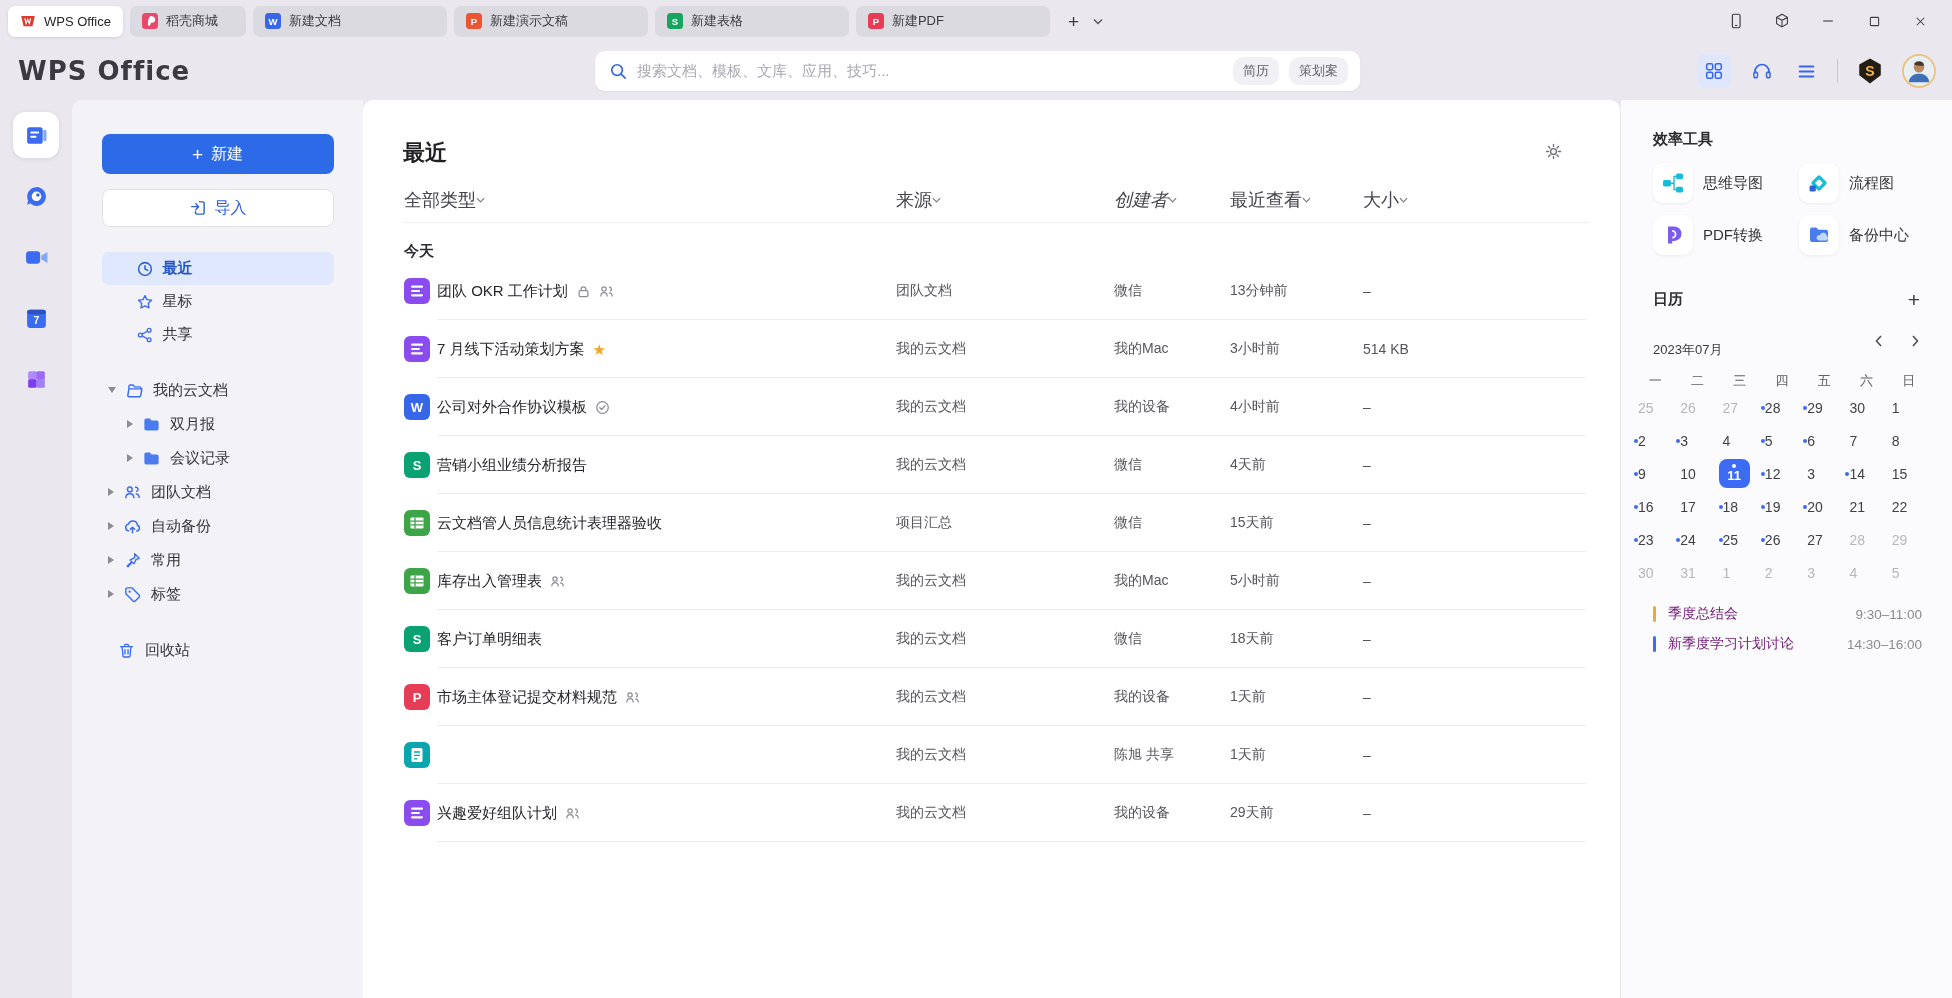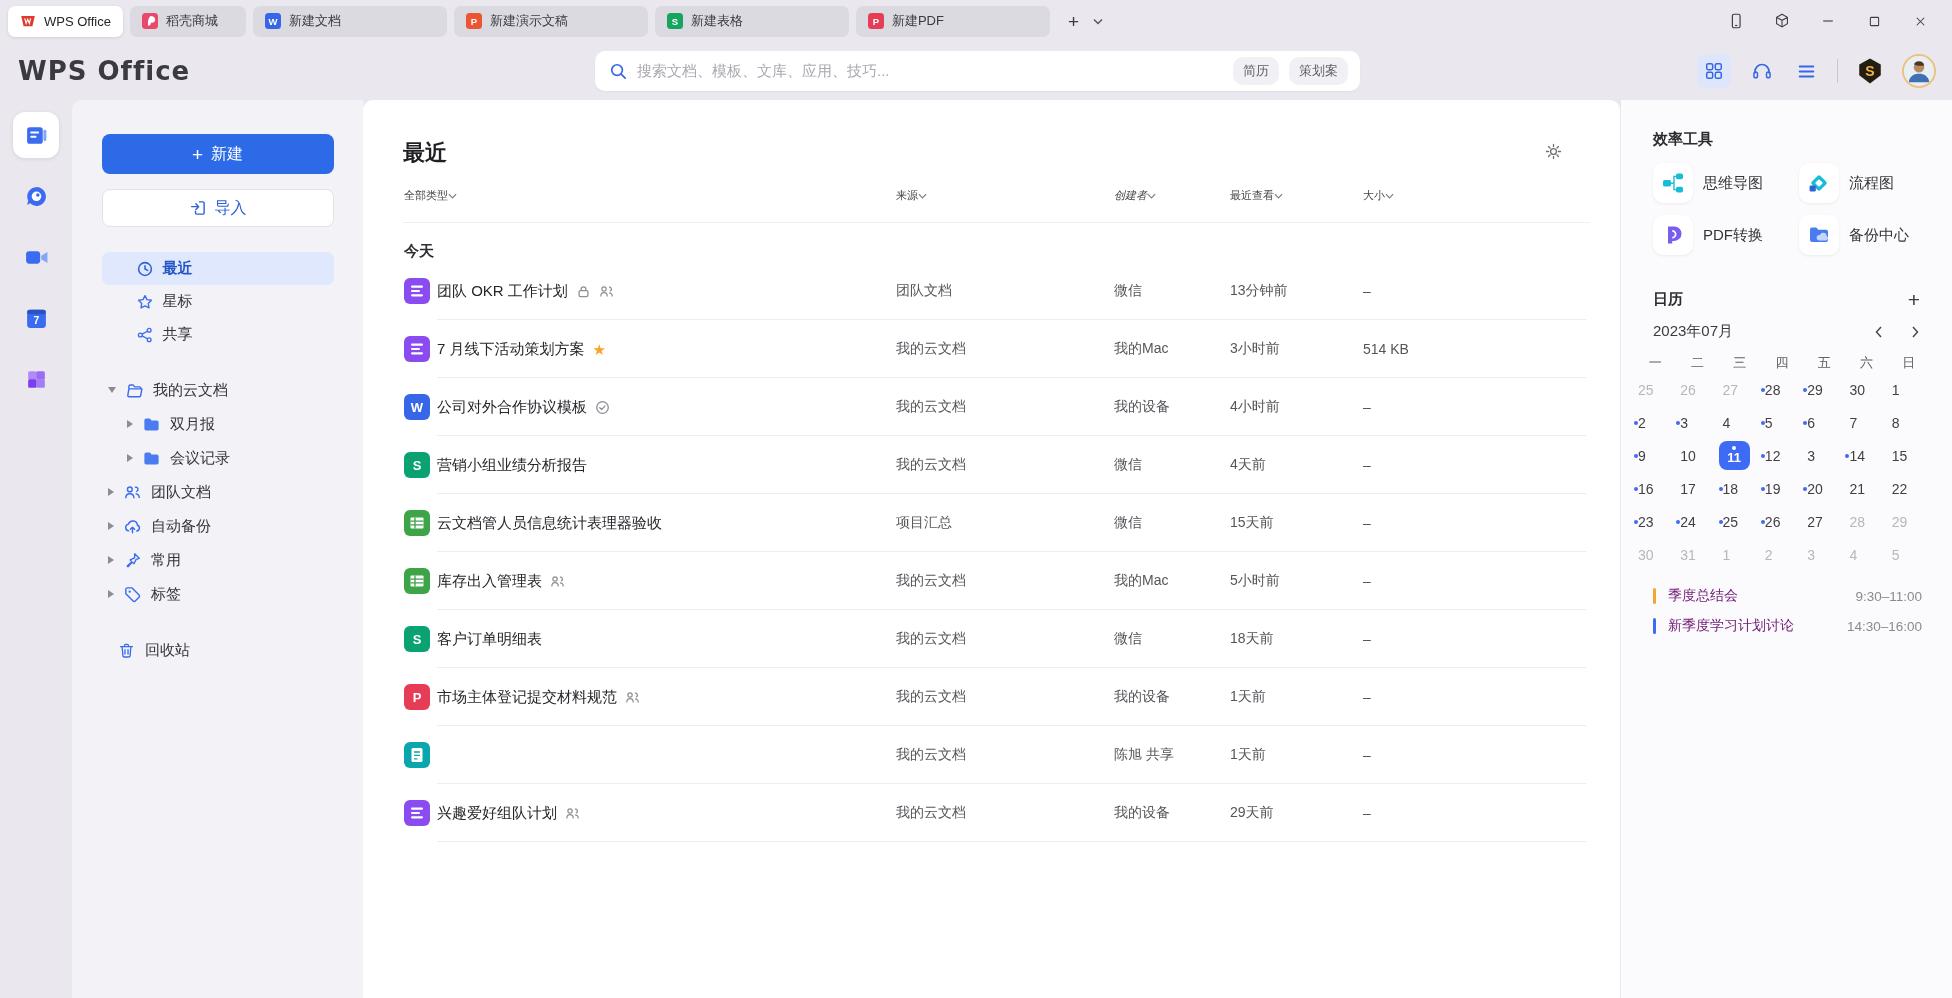--- a/index.html
+++ b/index.html
@@ -63,21 +63,21 @@
   .tree-row.lvl1 .caret { margin-left:55px; }
   .tree-row svg { width:19px; height:19px; margin-right:9px; flex:0 0 auto; }
   .trash-row { margin-top:22px; }
   .trash-row .caret { border:none; }
 
   
   .main { flex:1; background:#fff; border-radius:10px 10px 0 0; position:relative; min-width:0; }
   .main-title { position:absolute; left:40px; top:38px; font-size:22px; font-weight:bold; color:#1f1f24; }
   .gearbtn { position:absolute; right:56px; top:40px; width:22px; height:22px; display:flex; align-items:center; justify-content:center; }
   .filters { position:absolute; left:0; top:88px; right:0; height:20px; }
-  .f-item { position:absolute; display:flex; align-items:center; gap:0; font-size:11px; color:#45454b; white-space:nowrap;justify-content:space-between; }
+  .f-item { position:absolute; display:flex; align-items:center; gap:0; font-size:18px; color:#45454b; white-space:nowrap;justify-content:space-between; }
   .filters-divider { position:absolute; left:40px; right:30px; top:122px; height:1px; background:#efeff2; }
   .group-label { position:absolute; left:41px; top:142px; font-size:15px; font-weight:bold; color:#2e2e33; }
   .rows { position:absolute; left:0; right:0; top:162px; }
   .frow { position:relative; height:58px; }
   .frow .fdivider { position:absolute; left:74px; right:34px; bottom:0; height:1px; background:#ededf0; }
   .ficon { position:absolute; left:41px; top:16px; width:26px; height:26px; }
   .ficon svg { width:26px; height:26px; }
   .fname { position:absolute; left:74px; top:0; height:58px; display:flex; align-items:center; gap:8px; font-size:15px; color:#26262b; max-width:440px; white-space:nowrap; }
   .fbadge { display:inline-flex; align-items:center; }
   .fbadge svg { width:15px; height:15px; }
@@ -93,21 +93,21 @@
   .rp-title { margin:30px 0 0 32px; font-size:15px; font-weight:bold; color:#2b2b30; }
   .tools { margin:14px 0 0 32px; display:grid; grid-template-columns:146px auto; row-gap:12px; }
   .tool { display:flex; align-items:center; gap:10px; }
   .tool .tile { width:40px; height:40px; background:#fff; border-radius:10px; box-shadow:0 1px 3px rgba(50,50,80,.08); display:flex; align-items:center; justify-content:center; }
   .tool .tile svg { width:22px; height:22px; }
   .tool .tlabel { font-size:15px; color:#333338; white-space:nowrap; }
   .cal-head { margin:34px 32px 0 32px; display:flex; align-items:center; justify-content:space-between; }
   .cal-head .ctitle { font-size:15px; font-weight:bold; color:#2b2b30; }
   .cal-add { font-size:21px; color:#3c3c42; line-height:1; }
   .cal-month { margin:12px 30px 0 32px; display:flex; align-items:center; }
-  .cal-month .mlabel { font-size:15px; color:#3a3a40; flex:1; }
+  .cal-month .mlabel { font-size:13px; color:#3a3a40; flex:1;margin-top:19px; }
   .cal-nav { display:flex; gap:22px; }
   .cal-nav span { display:inline-flex; width:14px; height:14px; }
   .cal-grid { display:grid; grid-template-columns:repeat(7,1fr); padding:0 22px 0 13px; }
   .cal-grid.hdr { margin-top:12px; }
   .dayhdr { text-align:center; font-size:13px; color:#606066; height:20px; line-height:20px; }
   .day { height:33px; display:flex; flex-direction:row; align-items:center; justify-content:flex-start; padding-top:2px; }
   .day .dot { width:4px; height:4px; border-radius:50%; background:transparent; margin-bottom:2px; }
   .day.hasdot .dot { background:#3d6bf5; }
   .day .num { font-size:14px; color:#3f3f45; line-height:17px; }
   .day.muted .num { color:#b6b6bc; }

